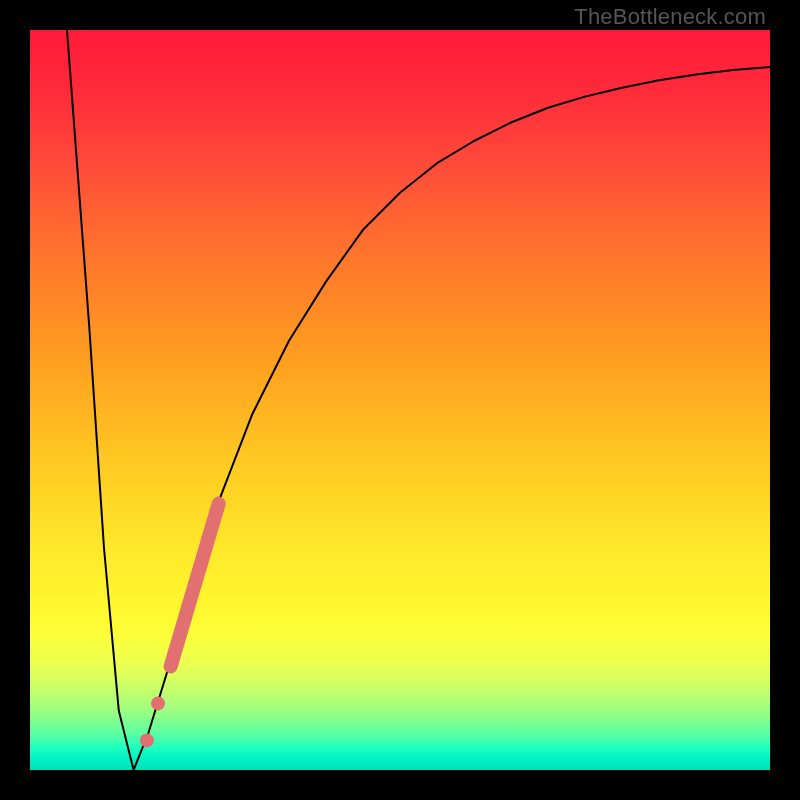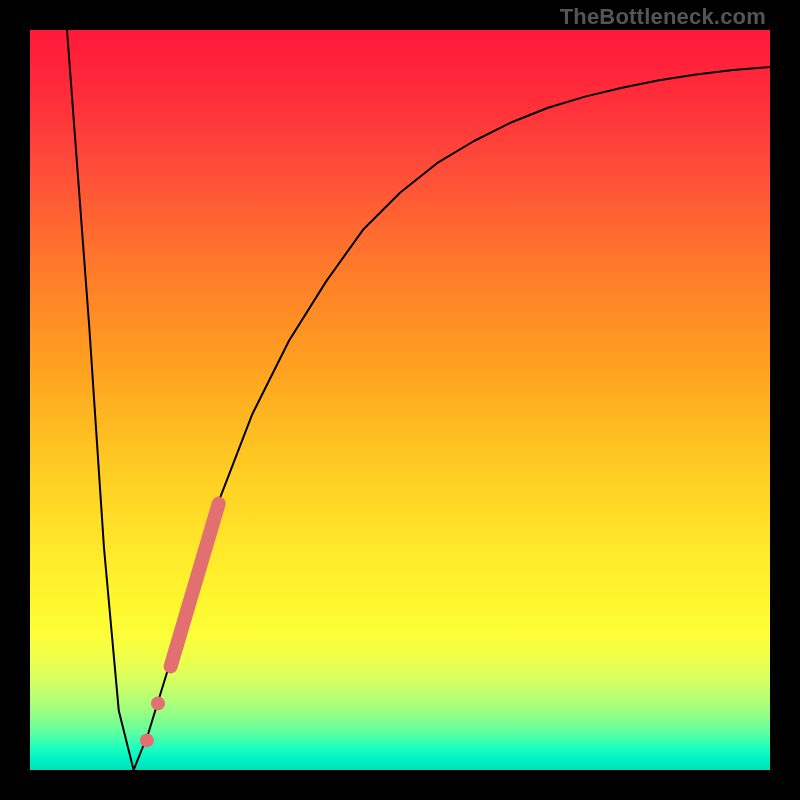--- a/index.html
+++ b/index.html
@@ -42,21 +42,21 @@
       #00f2c4 98.5%,
       #00e0b8 100%
     );
   }
   .watermark {
     position: absolute;
     top: 4px;
     right: 34px;
     color: #555;
     font-size: 22px;
-    font-weight: 700;
+    font-weight: 400;
     letter-spacing: 0.2px;
     font-family: Arial, Helvetica, sans-serif;
     pointer-events: none;
   }
   svg.curve {
     position: absolute;
     left: 0;
     top: 0;
     width: 740px;
     height: 740px;

